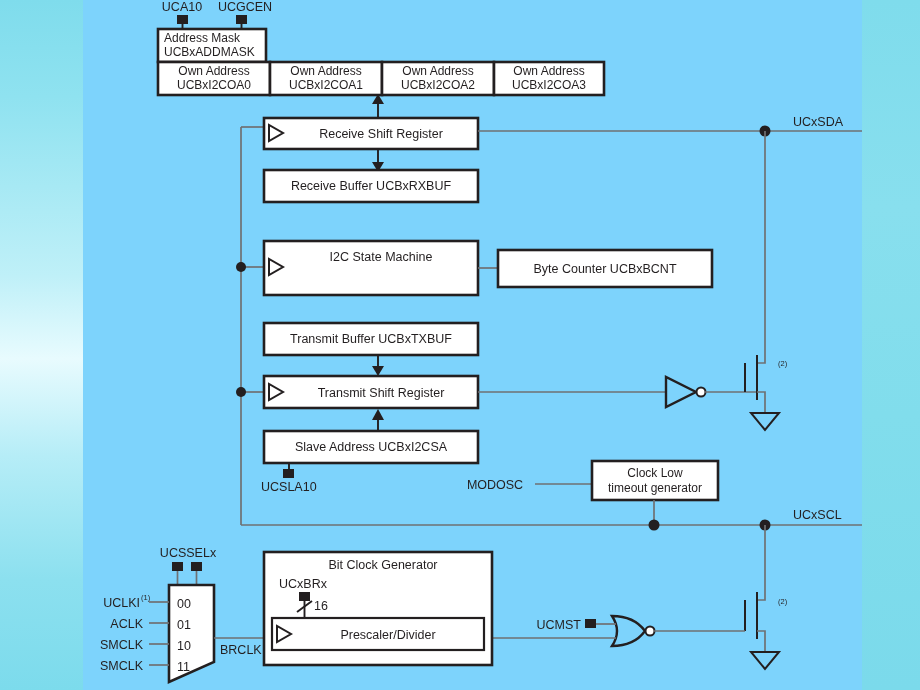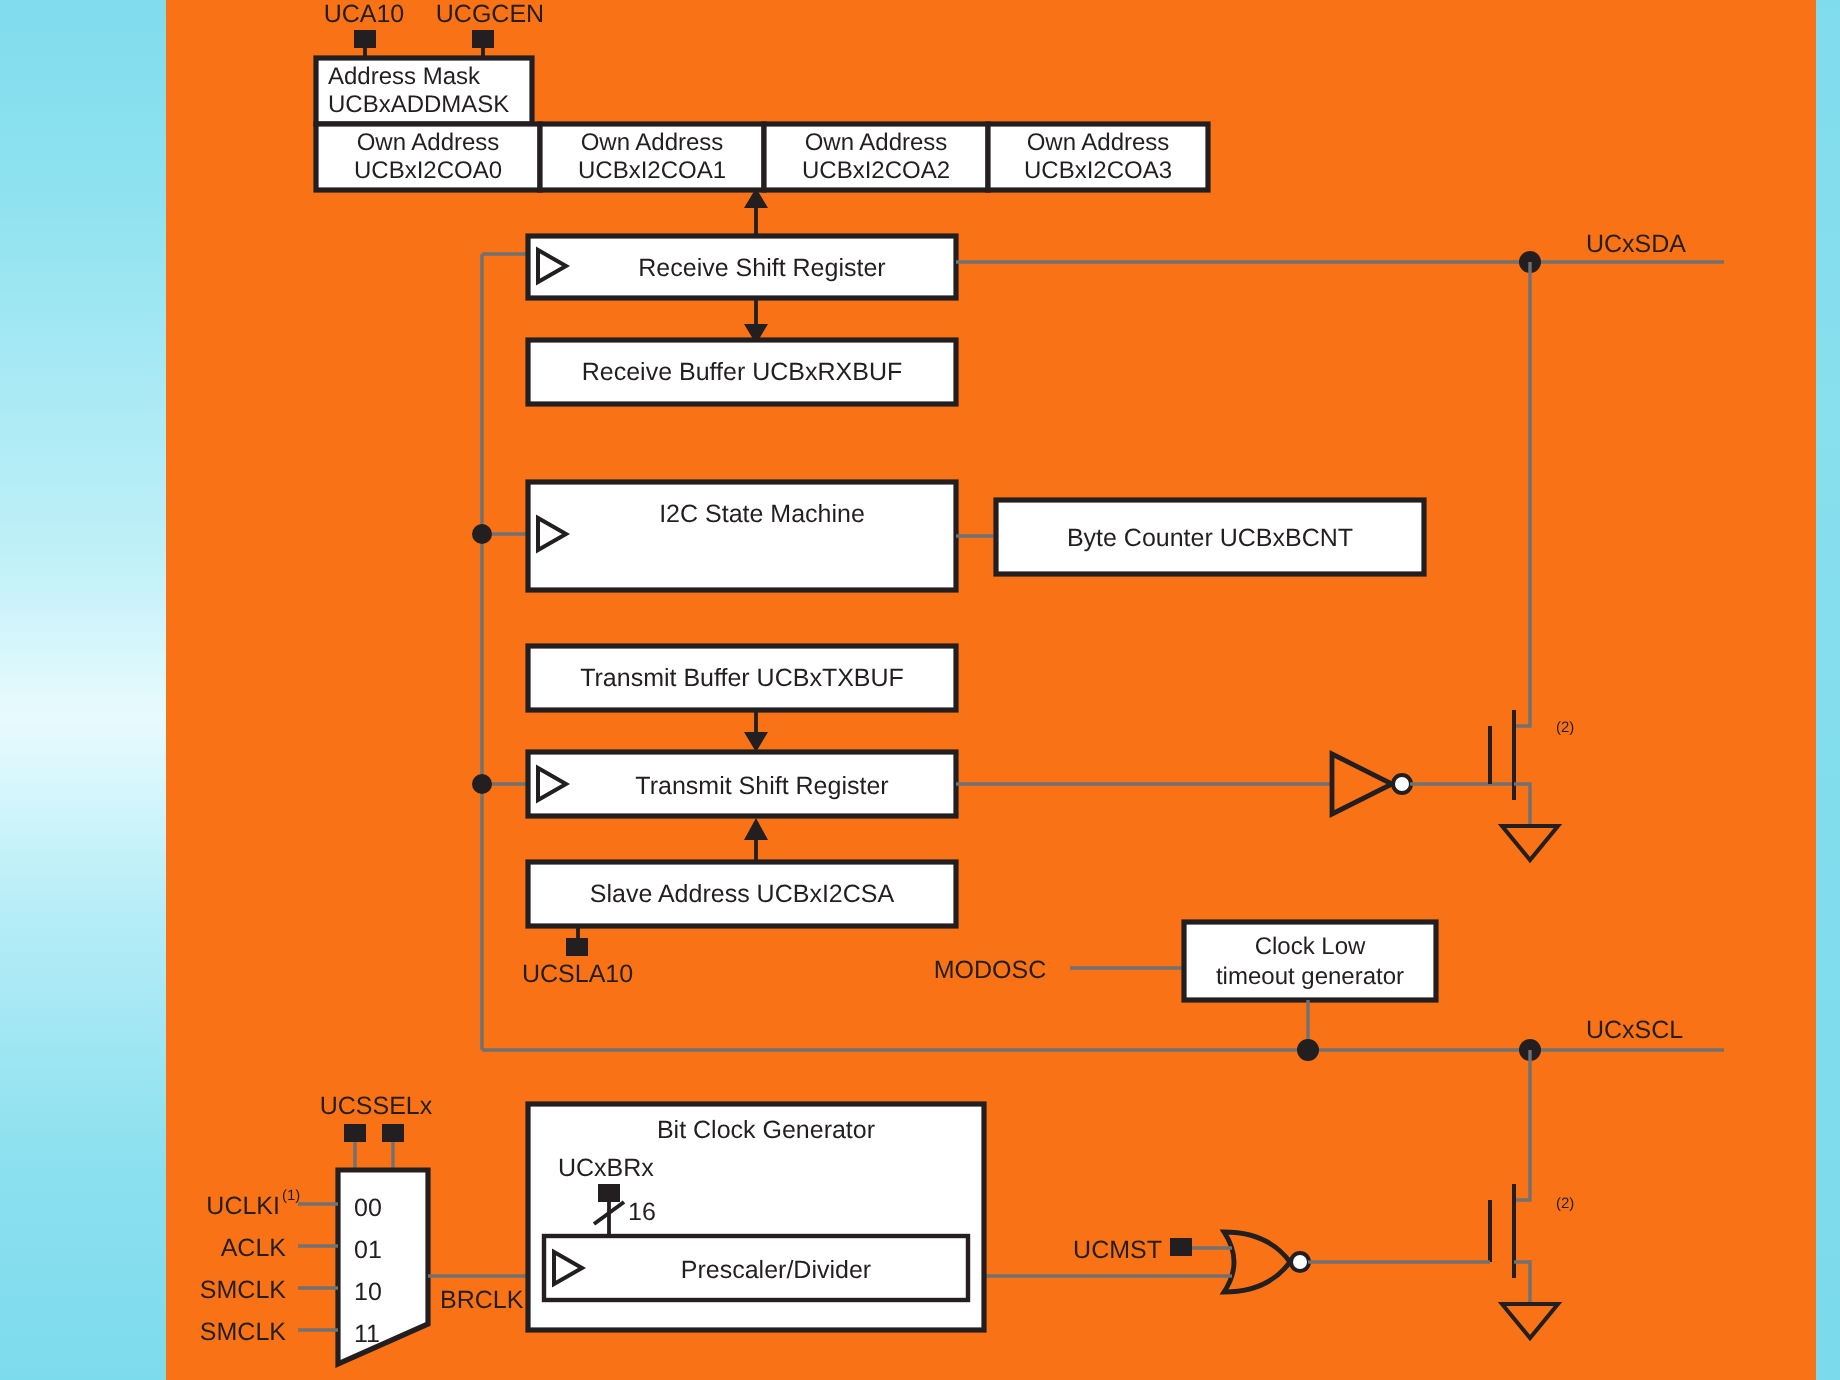--- a/index.html
+++ b/index.html
@@ -7,21 +7,21 @@
     width:920px;height:690px;overflow:hidden;
     font-family:"Liberation Sans",sans-serif;
     background:#ffffff;
   }
   #stage{position:relative;width:920px;height:690px;}
   .band{position:absolute;top:0;height:690px;}
   #band-left{left:0;width:83px;
     background:linear-gradient(180deg,#7fdcec 0%,#8fe2f0 14%,#bff0f8 40%,#e8fbfe 52%,#b6edf7 66%,#8ce0ef 84%,#7cdbec 100%);}
   #band-right{left:862px;width:58px;
     background:linear-gradient(180deg,#7fdcec 0%,#88dfee 30%,#81ddec 60%,#7bdaeb 100%);}
-  #content{position:absolute;left:83px;top:0;width:779px;height:690px;background:#f97316;padding-left:46px;}
+  #content{position:absolute;left:83px;top:0;width:779px;height:690px;background:#7dd3fc;}
   svg{position:absolute;left:0;top:0;}
   text{font-family:"Liberation Sans",sans-serif;fill:#231f20;}
   .lbl{font-size:12.5px;}
   .lbl-sm{font-size:12px;}
   .sup{font-size:7.5px;}
   .box-fill{fill:#ffffff;stroke:#231f20;}
   .bx-thick{stroke-width:2.6;}
   .bx-med{stroke-width:2.2;}
   .wire{stroke:#6f7173;stroke-width:1.7;fill:none;}
   .wire-d{stroke:#231f20;stroke-width:1.9;fill:none;}

